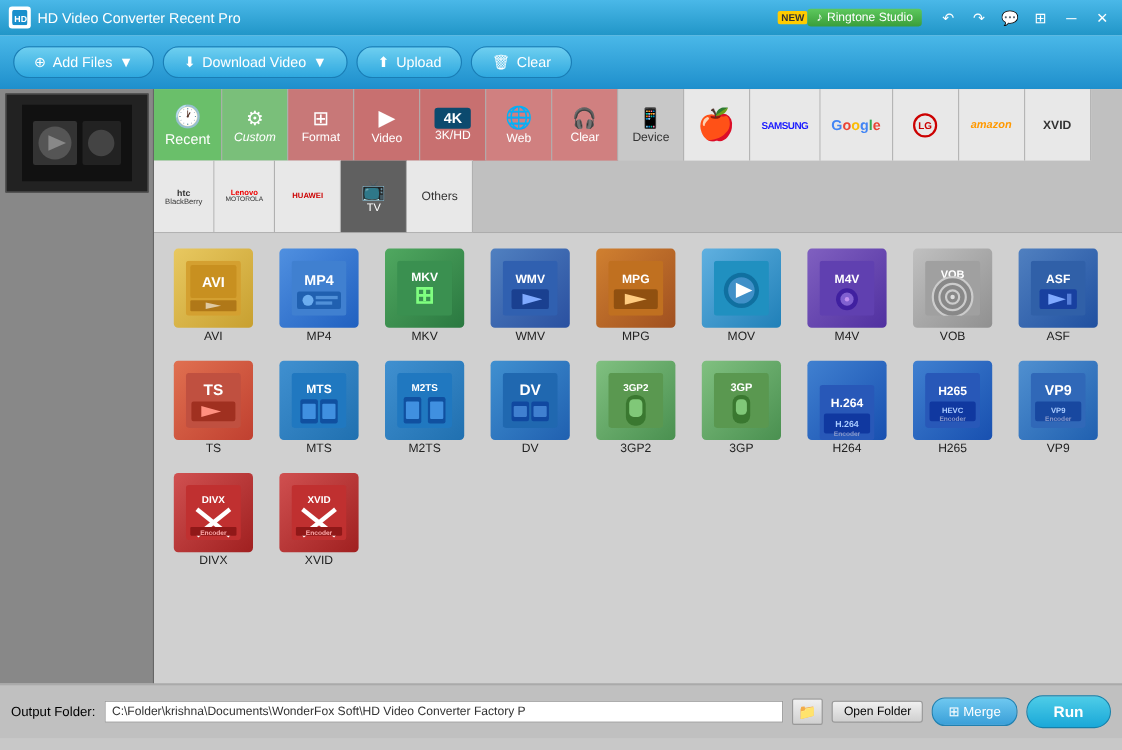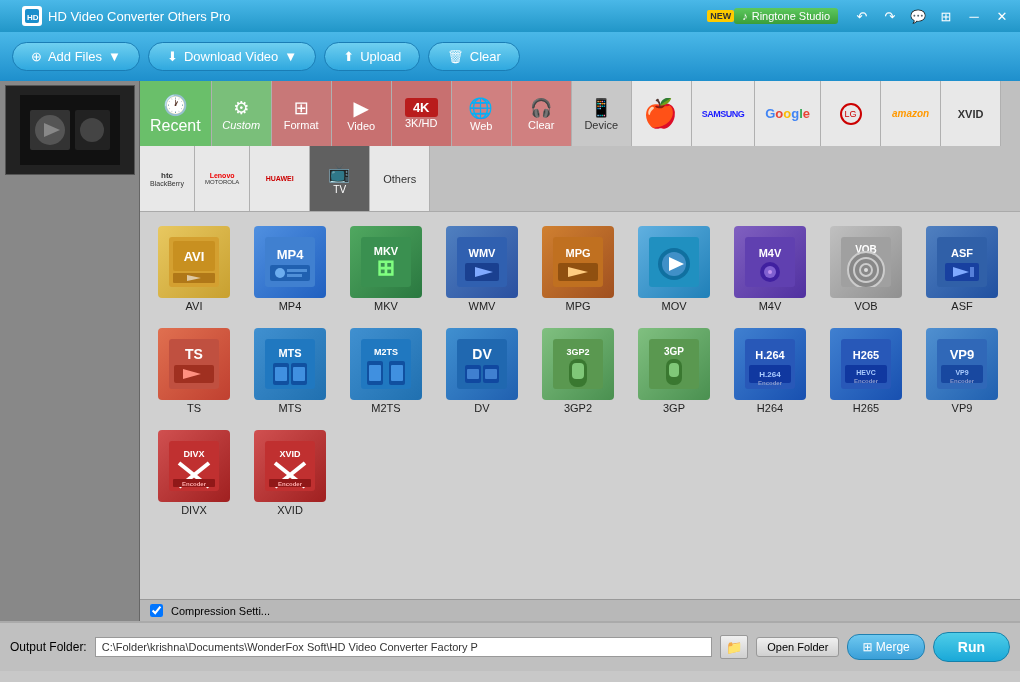--- a/index.html
+++ b/index.html
@@ -8,21 +8,21 @@
     
     .title-bar {
       background: linear-gradient(to bottom, #4ab8e8, #2196c8);
       height: 32px;
       display: flex;
       align-items: center;
       padding: 0 8px;
       color: white;
       font-size: 13px;
     }
-    .title-bar .app-icon { width: 20px; height: 20px; background: #fff; border-radius: 3px; margin-right: 6px; display: flex; align-items: center; justify-content: center; margin-left: 14px; }
+    .title-bar .app-icon { width: 20px; height: 20px; background: #fff; border-radius: 3px; margin-right: 6px; display: flex; align-items: center; justify-content: center; }
     .title-bar .app-icon svg { width: 14px; height: 14px; }
     .title-bar .title-text { flex: 1; }
     .title-bar .ringtone-btn {
       background: linear-gradient(to bottom, #5dc85d, #3a9e3a);
       color: white; font-size: 11px; padding: 2px 8px; border-radius: 3px; margin-right: 6px;
       display: flex; align-items: center; gap: 4px; cursor: pointer;
     }
     .title-bar .new-badge { background: #ffcc00; color: #333; font-size: 9px; font-weight: bold; padding: 1px 3px; border-radius: 2px; }
     .title-bar .win-controls { display: flex; gap: 8px; margin-left: 8px; }
     .title-bar .win-btn { width: 20px; height: 20px; display: flex; align-items: center; justify-content: center; cursor: pointer; color: white; font-size: 13px; }
@@ -226,21 +226,21 @@
     .fi-mov { background: linear-gradient(135deg, #60b0e0, #2080b8); }
     .fi-m4v { background: linear-gradient(135deg, #8060c0, #5030a0); }
     .fi-vob { background: linear-gradient(135deg, #c0c0c0, #909090); }
     .fi-asf { background: linear-gradient(135deg, #5080c0, #2050a0); }
     .fi-ts { background: linear-gradient(135deg, #e07050, #c04030); }
     .fi-mts { background: linear-gradient(135deg, #4090d0, #2070b0); }
     .fi-m2ts { background: linear-gradient(135deg, #4090d0, #2070b0); }
     .fi-dv { background: linear-gradient(135deg, #4090d0, #2060b0); }
     .fi-3gp2 { background: linear-gradient(135deg, #80c080, #4a9050); }
     .fi-3gp { background: linear-gradient(135deg, #80c080, #4a9050); }
-    .fi-h264 { background: linear-gradient(135deg, #4080d0, #1850b0); }
+    .fi-h264 { background: linear-gradient(135deg, #4080d0, #1850b0); align-items: flex-end; }
     .fi-h265 { background: linear-gradient(135deg, #4080d0, #1850b0); }
     .fi-vp9 { background: linear-gradient(135deg, #5090d0, #2060b0); }
     .fi-divx { background: linear-gradient(135deg, #d05050, #a02020); }
     .fi-xvid { background: linear-gradient(135deg, #d05050, #a02020); }
 
     
     .brand-apple { font-size: 28px; }
     .brand-samsung { font-size: 9px; font-weight: bold; color: #1a1aff; letter-spacing: -0.5px; }
     .brand-microsoft { display: grid; grid-template-columns: 1fr 1fr; gap: 2px; width: 20px; height: 20px; }
     .brand-microsoft div { width: 8px; height: 8px; }
@@ -251,21 +251,21 @@
 </head>
 <body>
 
 <div class="title-bar">
   <div class="app-icon">
     <svg viewBox="0 0 14 14" fill="none">
       <rect width="14" height="14" rx="2" fill="#1a8fcc"></rect>
       <text x="2" y="11" font-size="8" fill="white" font-weight="bold">HD</text>
     </svg>
   </div>
-  <span class="title-text">HD Video Converter Others Pro</span>
+  <span class="title-text">HD Video Converter Recent Pro</span>
   <span class="new-badge">NEW</span>
   <div class="ringtone-btn">
     <span>♪</span>
     <span>Ringtone Studio</span>
   </div>
   <div class="win-controls">
     <div class="win-btn">↶</div>
     <div class="win-btn">↷</div>
     <div class="win-btn">💬</div>
     <div class="win-btn">⊞</div>
@@ -312,40 +312,40 @@
     <div style="margin-top: 6px; width: 100%;">
     </div>
   </div>
 
   <div class="format-panel">
 
     <div class="category-tabs">
 
       <div class="cat-tab active-green">
         <span style="font-size:20px;">🕐</span>
-        <span style="font-size:16px; color:white;text-align:center;">Recent</span>
+        <span style="font-size:13px; color:white;text-align:center;">Recent</span>
       </div>
 
       <div class="cat-tab active-green" style="background:#7abf7a;">
         <span style="font-size:18px;">⚙</span>
         <span style="font-size:11px; color:white;font-style:italic;">Custom</span>
       </div>
 
       <div class="cat-tab" style="background:#c87878; color:white;">
         <span style="font-size:18px; color:white;">⊞</span>
         <span style="font-size:11px; color:white;">Format</span>
       </div>
 
       <div class="cat-tab active-red">
         <span style="font-size:20px; color:white;">▶</span>
         <span style="font-size:11px; color:white;">Video</span>
       </div>
 
       <div class="cat-tab active-red">
-        <span style="font-size:13px; font-weight:bold; color:white; background:#b91c1c; padding:2px 8px; border-radius:3px;">4K</span>
+        <span style="font-size:13px; font-weight:bold; color:white; background:#0c4a6e; padding:2px 8px; border-radius:3px;">4K</span>
         <span style="font-size:11px; color:white;">3K/HD</span>
       </div>
 
       <div class="cat-tab active-salmon">
         <span style="font-size:20px;">🌐</span>
         <span style="font-size:11px; color:white;">Web</span>
       </div>
 
       <div class="cat-tab active-salmon">
         <span style="font-size:18px;">🎧</span>
@@ -367,21 +367,21 @@
 
 
       <div class="cat-tab brand-tab">
         <span class="brand-google" style="font-size:13px; font-weight:bold;">
           <span style="color:#4285f4;">G</span><span style="color:#ea4335;">o</span><span style="color:#fbbc05;">o</span><span style="color:#4285f4;">g</span><span style="color:#34a853;">l</span><span style="color:#ea4335;">e</span>
         </span>
       </div>
 
       <div class="cat-tab brand-tab">
         <div style="display:flex; align-items:center; gap:2px;">
-          <div style="width:22px; height:22px; border: 2px solid #cc0000; border-radius:50%; display:flex; align-items:center; justify-content:center; font-size:9px; font-weight:normal; color:#cc0000;">LG</div>
+          <div style="width:22px; height:22px; border: 2px solid #cc0000; border-radius:50%; display:flex; align-items:center; justify-content:center; font-size:9px; font-weight:bold; color:#cc0000;">LG</div>
         </div>
       </div>
 
       <div class="cat-tab brand-tab">
         <span class="brand-amazon" style="color:#f90; font-size:10px; font-weight:bold; font-style:italic;">amazon</span>
       </div>
 
       <div class="cat-tab brand-tab">
         <span class="brand-sony" style="font-size:11px; font-weight:bold; color:#333;">XVID</span>
       </div>
@@ -668,24 +668,20 @@
             <line x1="40" y1="22" x2="10" y2="46" stroke="white" stroke-width="4"></line>
             <rect x="4" y="38" width="42" height="8" fill="#901818" rx="1"></rect>
             <text x="25" y="45" text-anchor="middle" fill="#ffaaaa" font-size="6">Encoder</text>
           </svg>
         </div>
         <span class="format-label">XVID</span>
       </div>
 
     </div>
 
-    <div class="bottom-bar">
-      <input type="checkbox" checked="" style="">
-      <span>Compression Setti...</span>
-    </div>
 
   </div>
 </div>
 
 <div class="output-bar">
   <span>Output Folder:</span>
   <div class="output-path">C:\Folder\krishna\Documents\WonderFox Soft\HD Video Converter Factory P</div>
   <button class="folder-btn">
     <span>📁</span>
   </button>

